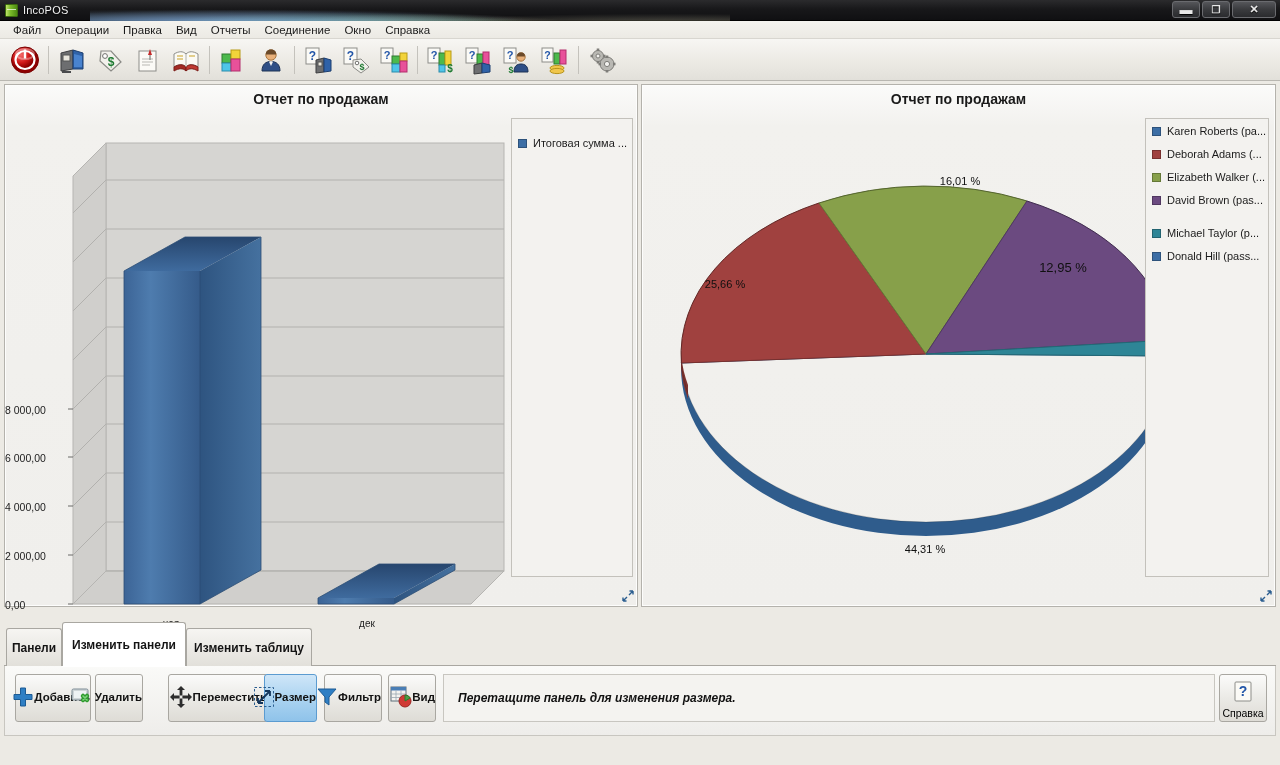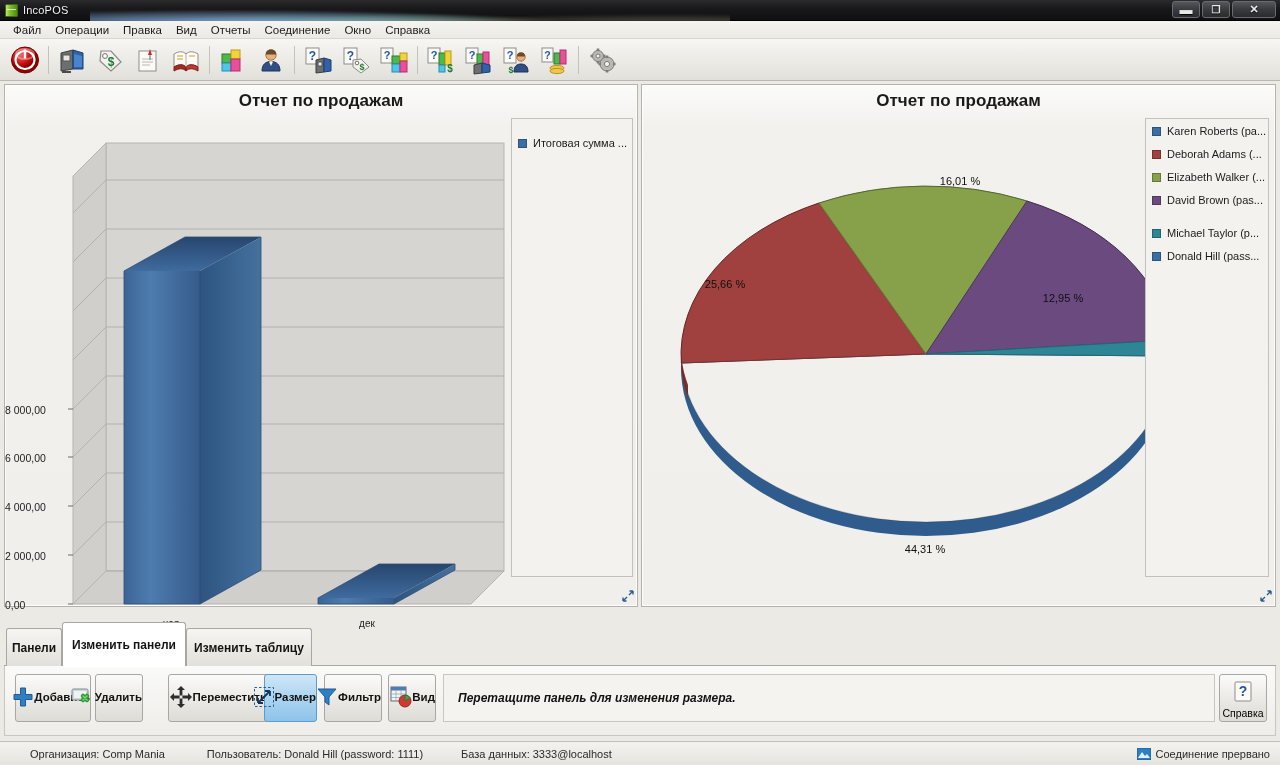--- a/index.html
+++ b/index.html
@@ -79,21 +79,21 @@
   .tb-sep { width: 1px; height: 28px; background: #c4c2bc; margin: 0 4px; }
 
   
   .panel {
     position: absolute;
     background: linear-gradient(to bottom, #fbfbfa 0%, #f2f1ee 8%, #f0efec 100%);
     border: 1px solid #b4b2ac;
     box-shadow: 0 0 0 1px #fdfdfc inset;
   }
   .panel-title {
-    text-align: center; font-size: 17px; font-weight: bold; color: #1a1a1a;
+    text-align: center; font-size: 14px; font-weight: bold; color: #1a1a1a;
     padding-top: 6px; height: 22px;
   }
   .panel-body { position: absolute; top: 24px; left: 0; right: 0; bottom: 0; }
   .legend-box {
     position: absolute; background: #f3f2ef; border: 1px solid #c3c1bb;
     overflow: hidden;
   }
   .legend-row { display: flex; align-items: center; gap: 6px; padding: 2px 6px; }
   .legend-swatch {
     width: 9px; height: 9px; flex: none;
@@ -513,21 +513,21 @@
           <path d="M 0,0 L 101,-153 A 245,168 0 0 1 244,-14 Z" fill="#6b4a80" stroke="#503762" stroke-width="1"></path>
 
           <path d="M 0,0 L 244,-14 A 245,168 0 0 1 245,2 Z" fill="#2e8596" stroke="#236875" stroke-width="1"></path>
 
           <ellipse cx="0" cy="0" rx="245" ry="168" fill="none" stroke="rgba(0,0,0,.18)"></ellipse>
         </g>
       </svg>
 
       <div class="cat-label" style="left:276px; top:66px; width:84px; font-size:11px; color:#101010;">16,01 %</div>
       <div class="cat-label" style="left:41px; top:169px; width:84px; font-size:11px; color:#101010;">25,66 %</div>
-      <div class="cat-label" style="left:379px; top:183px; width:84px; font-size:11px; color:#101010;">12,95 %</div>
+      <div class="cat-label" style="left:379px; top:151px; width:84px; font-size:13px; color:#101010;">12,95 %</div>
       <div class="cat-label" style="left:241px; top:434px; width:84px; font-size:11px; color:#101010;">44,31 %</div>
 
       <div class="legend-box" style="left:503px; top:9px; width:124px; height:459px;">
         <div class="legend-row" style="margin-top:4px;">
           <span class="legend-swatch" style="background:#3c6ea5;"></span>
           <span class="legend-label">Karen Roberts (pa...</span>
         </div>
         <div class="legend-row" style="margin-top:7px;">
           <span class="legend-swatch" style="background:#a0413f;"></span>
           <span class="legend-label">Deborah Adams (...</span>
@@ -649,26 +649,14 @@
       <span class="act-ico">
         <svg width="22" height="22" viewBox="0 0 22 22">
           <rect x="3" y="1" width="16" height="19" rx="1" fill="#fbfaf6" stroke="#8d8d89"></rect>
           <text x="11" y="15" font-size="14" font-weight="bold" fill="#2255a8" text-anchor="middle" font-family="'Liberation Sans',sans-serif">?</text>
         </svg>
       </span>
       <span class="act-txt" style="font-size:10.5px;">Справка</span>
     </div>
   </div>
 
-  <div class="statusbar">
-    <span class="status-text" style="margin-left:30px;">Организация: Comp Mania</span>
-    <span class="status-text" style="margin-left:42px;">Пользователь: Donald Hill (password: 1111)</span>
-    <span class="status-text" style="margin-left:38px;">База данных: 3333@localhost</span>
-    <span class="status-right">
-      <svg width="14" height="12" viewBox="0 0 14 12">
-        <rect x="0" y="0" width="14" height="12" fill="#2f7fc4" stroke="#1c5b94"></rect>
-        <path d="M1 10 L5 4 L8 8 L10 6 L13 10 Z" fill="#dff0fb"></path>
-      </svg>
-      <span class="status-text">Соединение прервано</span>
-    </span>
-  </div>
 
 </div>
 
 </body></html>

